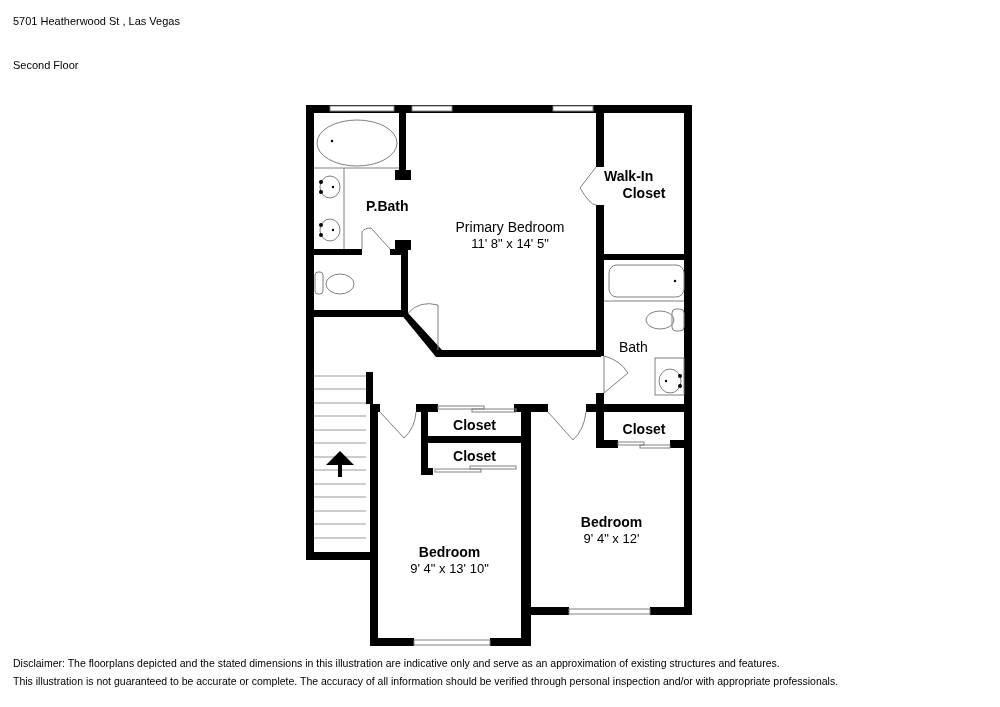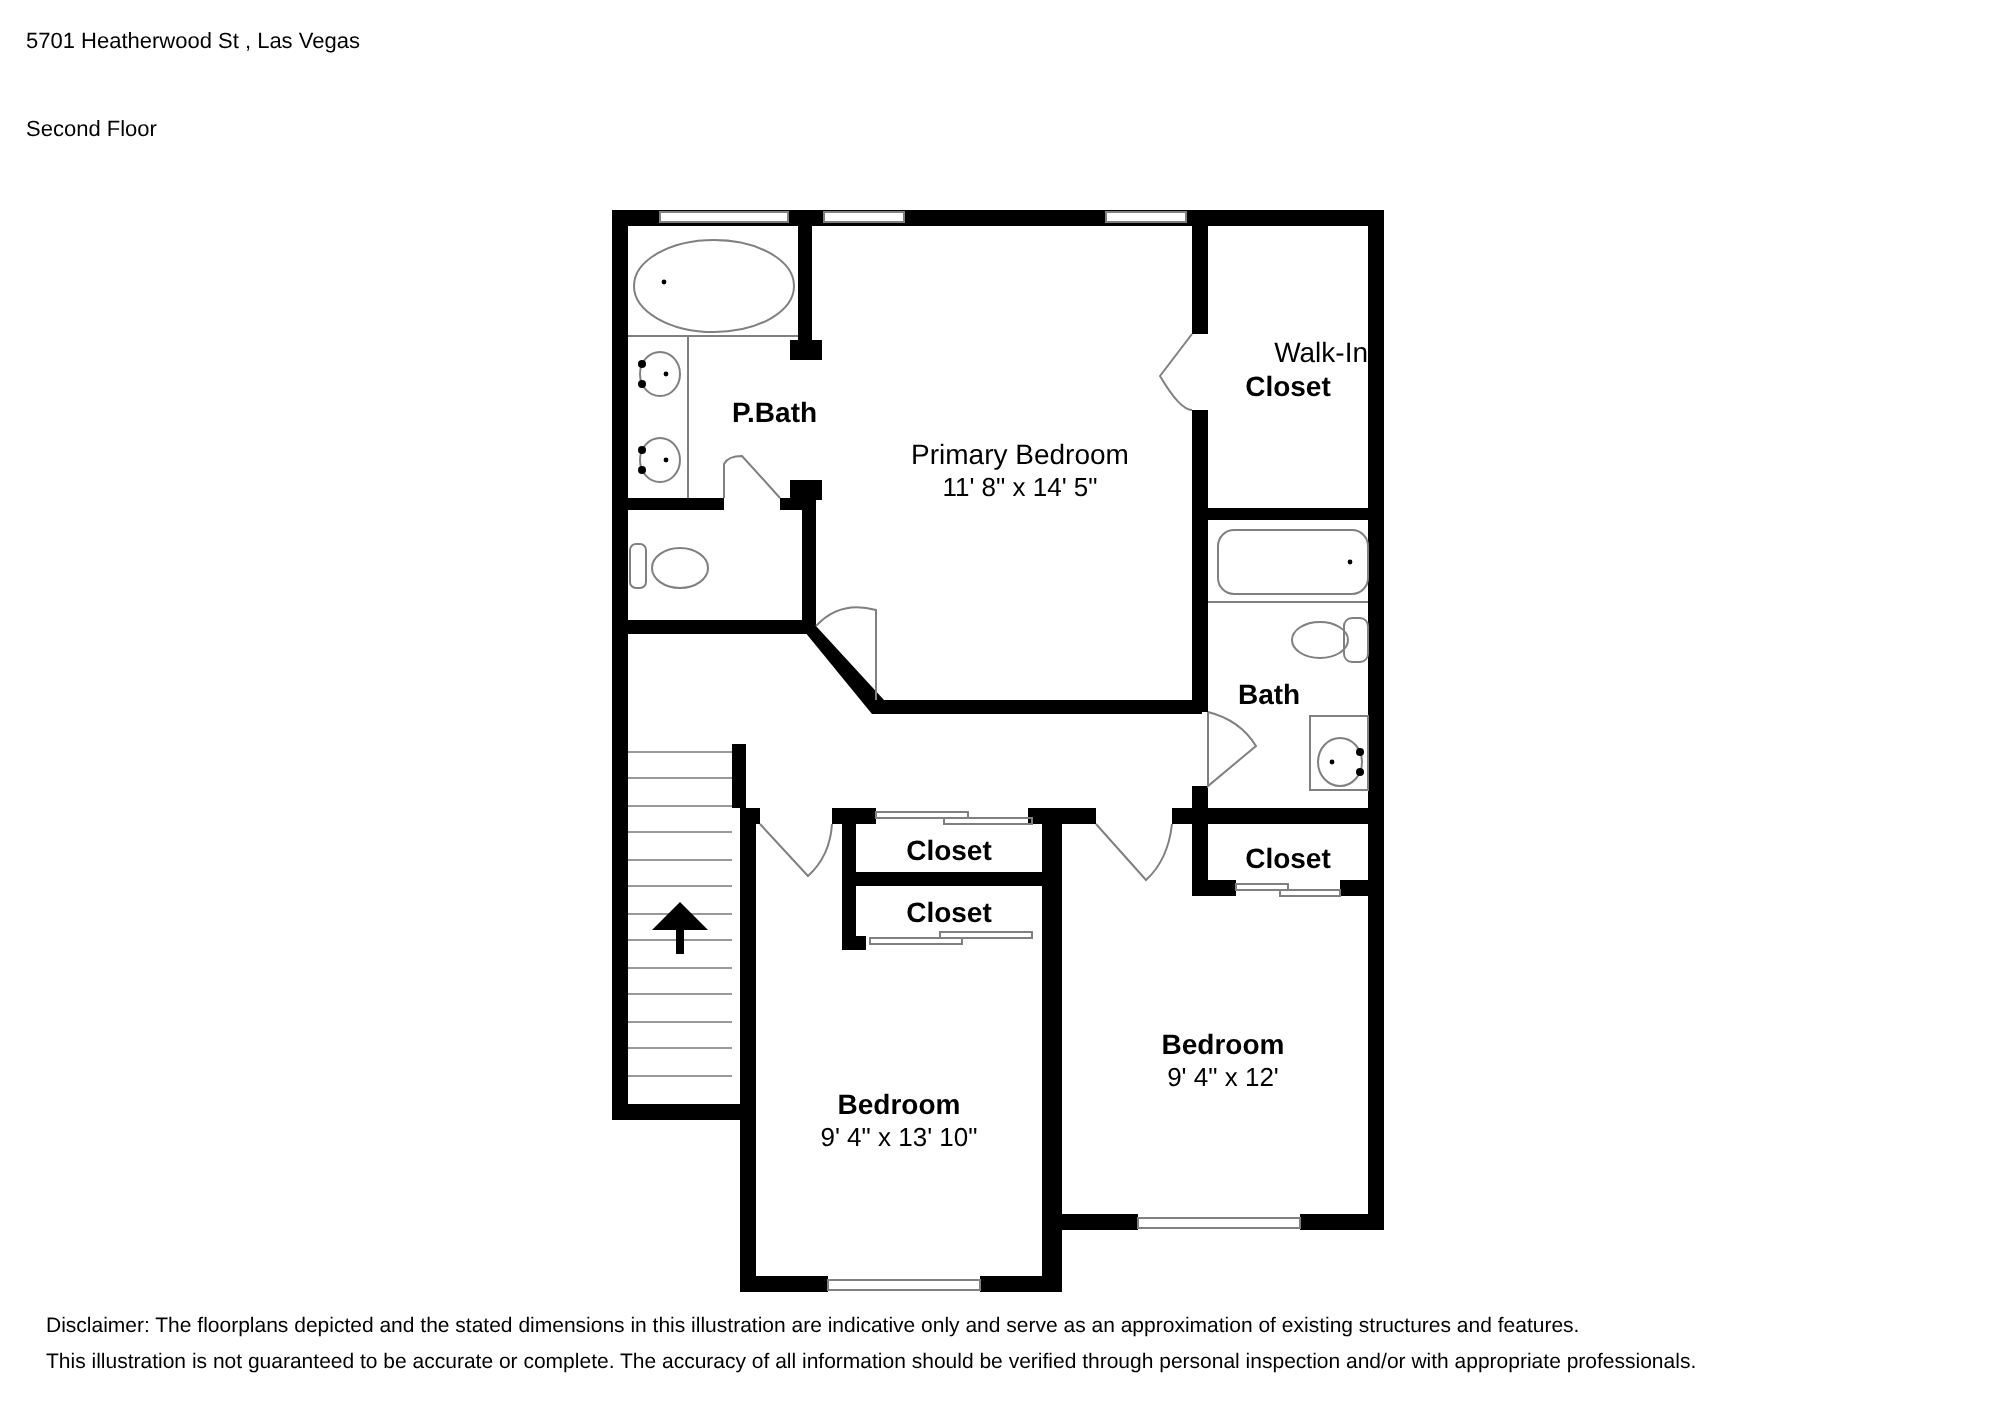--- a/index.html
+++ b/index.html
@@ -1,18 +1,18 @@
 <!DOCTYPE html>
 <html><head>
 <meta charset="utf-8">
 <style>
   html, body { margin:0; padding:0; background:#ffffff; }
   body { width:1000px; height:707px; position:relative; overflow:hidden; font-family:"Liberation Sans", sans-serif; color:#000; }
   .hdr { position:absolute; left:13px; font-size:11px; line-height:14px; }
-  .disc { position:absolute; left:23px; font-size:10.5px; line-height:13px; white-space:nowrap; }
+  .disc { position:absolute; left:13px; font-size:10.5px; line-height:13px; white-space:nowrap; }
   svg { position:absolute; left:0; top:0; }
 </style>
 </head>
 <body>
 
 <div class="hdr" style="top:14px;">5701 Heatherwood St , Las Vegas</div>
 <div class="hdr" style="top:32px;margin-top:26px;">Second Floor</div>
 
 <svg width="1000" height="707" viewBox="0 0 1000 707">
   <g fill="#000">
@@ -146,24 +146,24 @@
       <circle cx="680" cy="386" r="2"></circle>
       <circle cx="666" cy="381" r="1.2"></circle>
   </g>
 </svg>
 
 <div style="position:absolute; left:425px; top:219px; width:170px; text-align:center; font-size:14px; font-weight:normal;">Primary Bedroom</div>
 <div style="position:absolute; left:425px; top:236px; width:170px; text-align:center; font-size:13px;">11' 8" x 14' 5"</div>
 
 <div style="position:absolute; left:366px; top:198px; font-size:14px; font-weight:bold;">P.Bath</div>
 
-<div style="position:absolute; left:604px; top:168px; width:80px; text-align:right; font-size:14px; font-weight:normal;">Walk-In</div>
+<div style="position:absolute; left:604px; top:168px; width:80px; text-align:left; font-size:14px; font-weight:bold;">Walk-In</div>
 <div style="position:absolute; left:604px; top:185px; width:80px; text-align:center; font-size:14px; font-weight:bold;">Closet</div>
 
-<div style="position:absolute; left:619px; top:339px; font-size:14px; font-weight:bold;">Bath</div>
+<div style="position:absolute; left:619px; top:339px; font-size:14px; font-weight:normal;">Bath</div>
 
 <div style="position:absolute; left:428px; top:417px; width:93px; text-align:center; font-size:14px; font-weight:bold;">Closet</div>
 <div style="position:absolute; left:428px; top:448px; width:93px; text-align:center; font-size:14px; font-weight:bold;">Closet</div>
 <div style="position:absolute; left:604px; top:421px; width:80px; text-align:center; font-size:14px; font-weight:bold;">Closet</div>
 
 <div style="position:absolute; left:378px; top:544px; width:143px; text-align:center; font-size:14px; font-weight:bold;">Bedroom</div>
 <div style="position:absolute; left:378px; top:561px; width:143px; text-align:center; font-size:13px;">9' 4" x 13' 10"</div>
 
 <div style="position:absolute; left:540px; top:514px; width:143px; text-align:center; font-size:14px; font-weight:bold;">Bedroom</div>
 <div style="position:absolute; left:540px; top:531px; width:143px; text-align:center; font-size:13px;">9' 4" x 12'</div>

